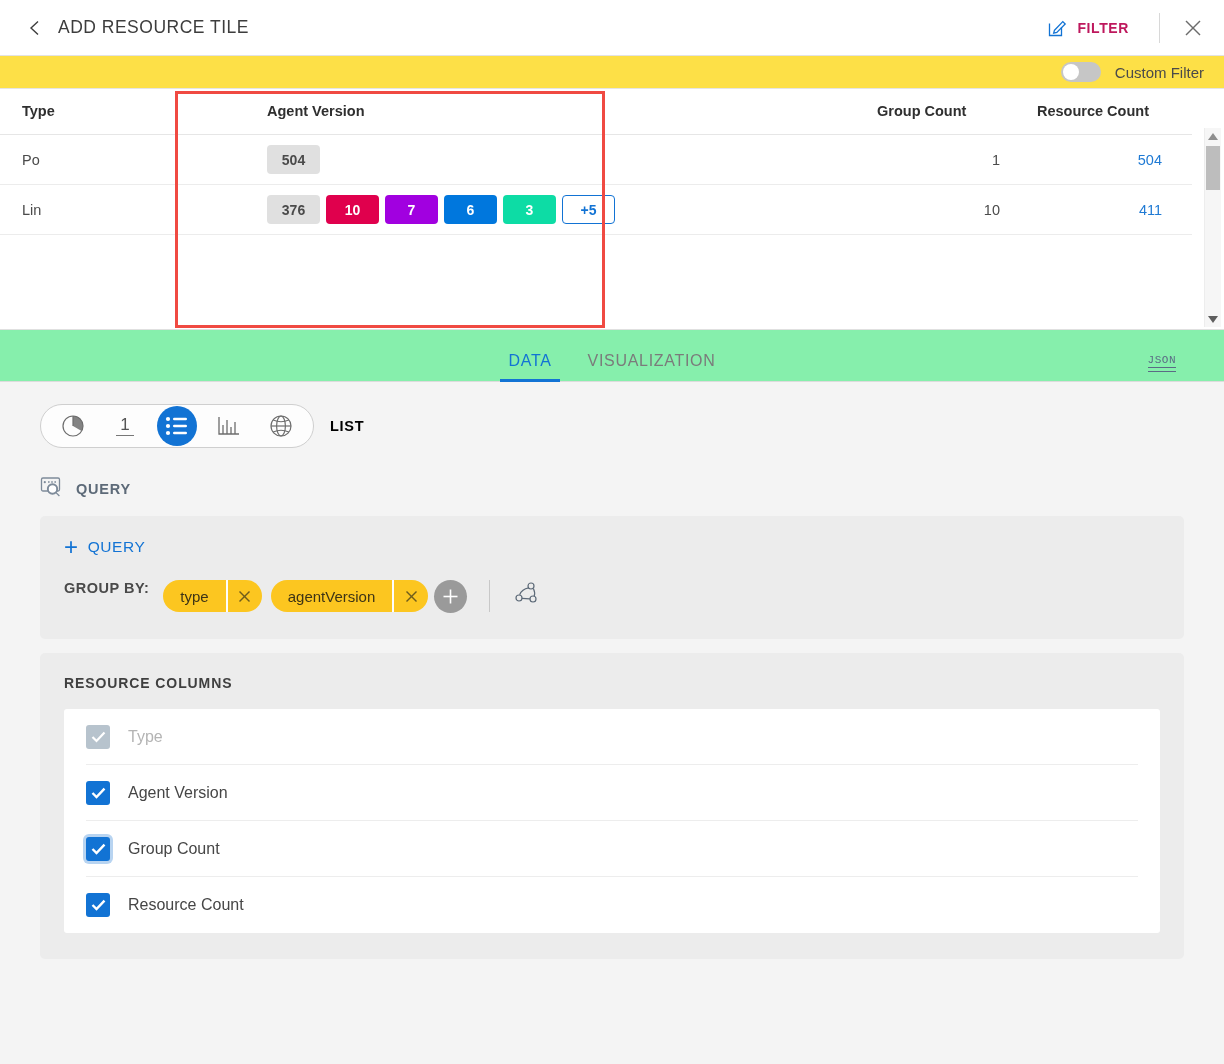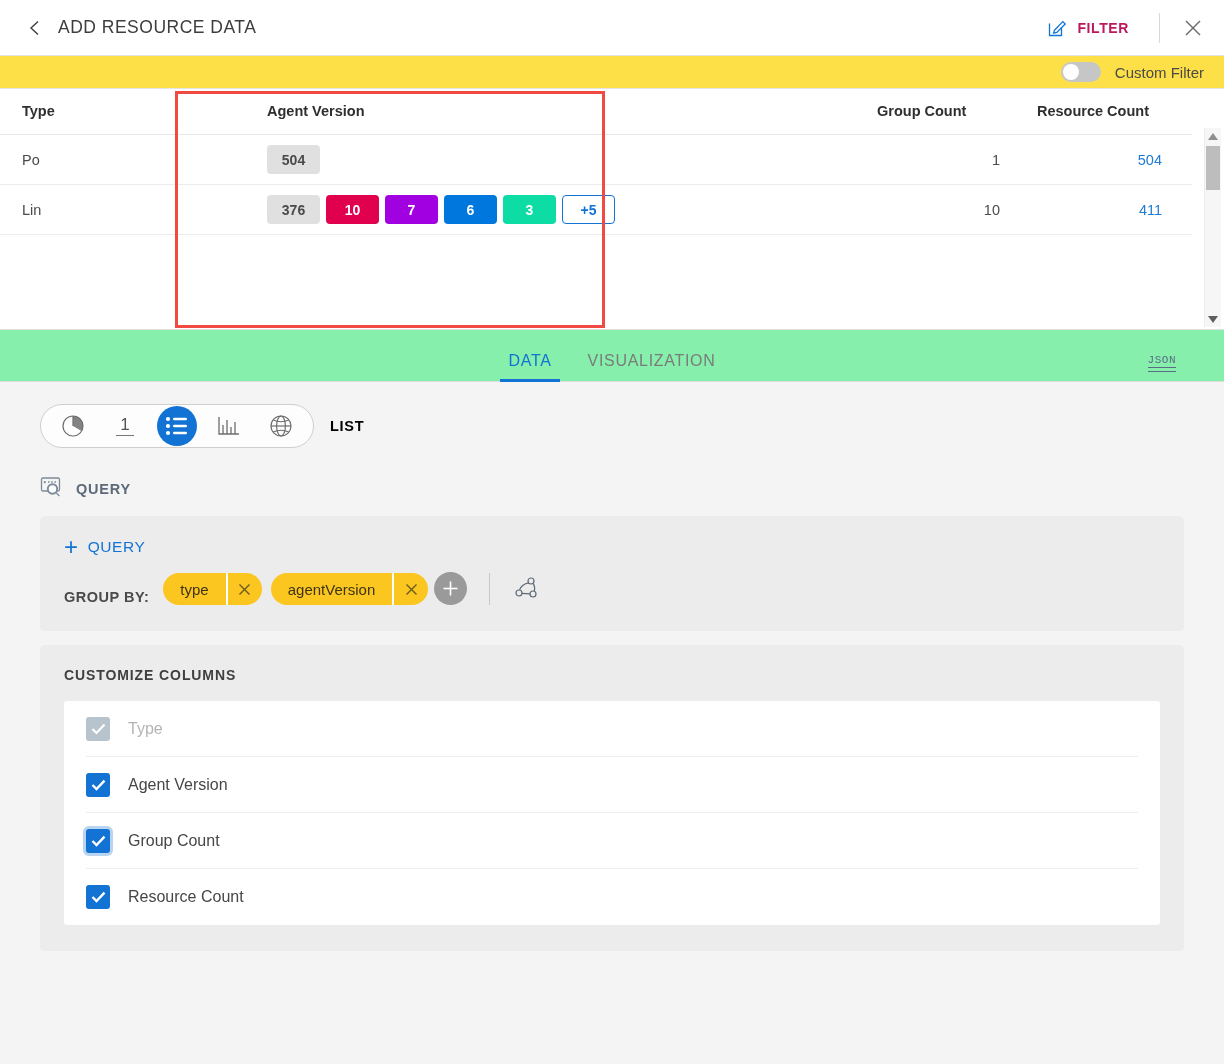--- a/index.html
+++ b/index.html
@@ -290,22 +290,22 @@
   .add-query {
     display: flex; align-items: center; gap: 9px;
     color: #1273d4;
     font-size: 15.5px;
     letter-spacing: .6px;
     cursor: pointer;
     width: fit-content;
   }
   .add-query .plus { font-size: 24px; line-height: 18px; font-weight: 300; }
   .groupby-row {
-    display: flex; align-items: flex-end;
-    margin-top: 16px;
+    display: flex; align-items: flex-start;
+    margin-top: 24px;
     gap: 0;
   }
   .groupby-label {
     font-size: 14.5px; font-weight: bold; letter-spacing: .5px;
     color: #4a4a4a; margin-right: 14px;
   }
   .gchip {
     display: flex; align-items: stretch;
     height: 32px;
     margin-right: 9px;
@@ -374,21 +374,21 @@
 </style>
 </head>
 <body>
 
 <div class="topbar">
   <div class="back-chevron">
     <svg width="20" height="20" viewBox="0 0 20 20" fill="none" stroke="#3d3d3d" stroke-width="1.4">
       <polyline points="13,3.5 6,10 13,16.5"></polyline>
     </svg>
   </div>
-  <div class="page-title">ADD RESOURCE DATA</div>
+  <div class="page-title">ADD RESOURCE TILE</div>
 
   <div class="topbar-right">
     <div class="filter-btn">
       <span class="pencil-box">
         <svg width="21" height="21" viewBox="0 0 21 21" fill="none" stroke="#1273d4" stroke-width="1.3">
           <path d="M2.5 6.5 L2.5 18.5 L14.5 18.5 L14.5 10"></path>
           <path d="M7.5 13.2 L15.8 4.6 L18.2 7.0 L9.8 15.4 L6.7 16.2 Z"></path>
         </svg>
       </span>
       <span>FILTER</span>
@@ -598,21 +598,21 @@
         <circle cx="21" cy="19" r="3"></circle>
         <path d="M16.6 7.9 Q10 9 7.6 14.8"></path>
         <path d="M21.5 8.8 Q23.4 13 22.2 16.2"></path>
         <line x1="10" y1="18.4" x2="18" y2="18.8"></line>
       </svg>
     </div>
   </div>
 </div>
 
 <div class="card cc-card">
-  <div class="cc-title">CUSTOMIZE COLUMNS</div>
+  <div class="cc-title">RESOURCE COLUMNS</div>
   <div class="cc-list">
 
     <div class="cc-item">
       <div class="cbox off">
         <svg width="15" height="12" viewBox="0 0 15 12" fill="none" stroke="#ffffff" stroke-width="2.2">
           <polyline points="1.5,6 5.5,10 13.5,1.6"></polyline>
         </svg>
       </div>
       <div class="cc-label dim">Type</div>
     </div>

